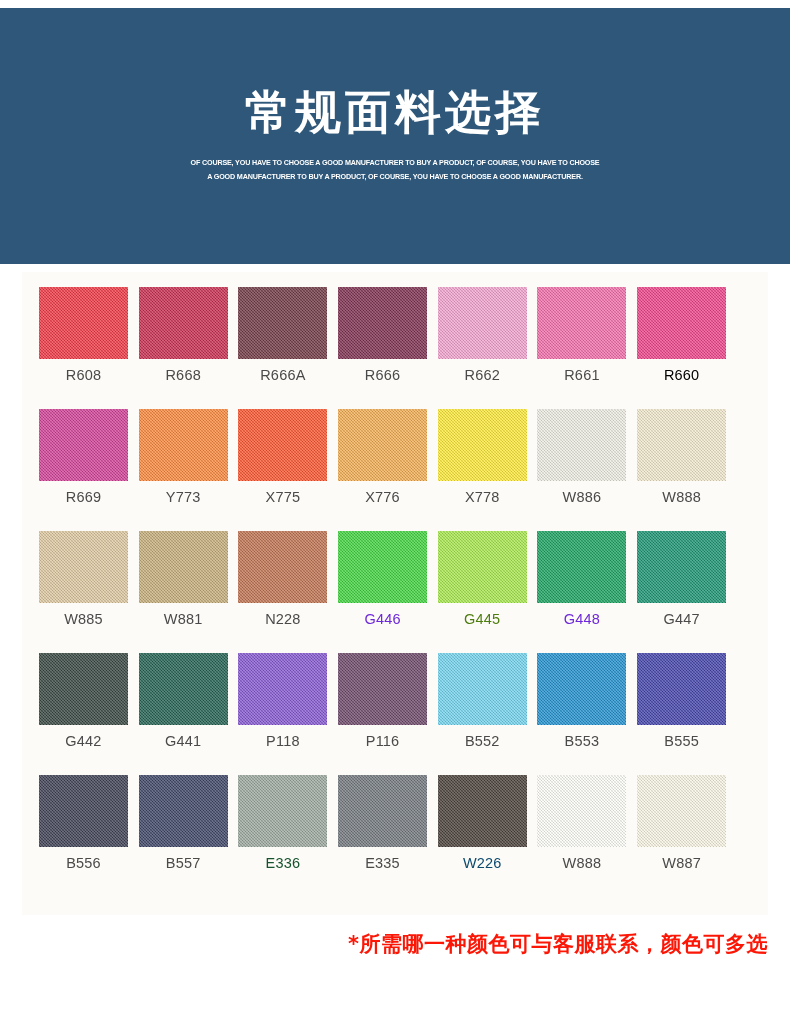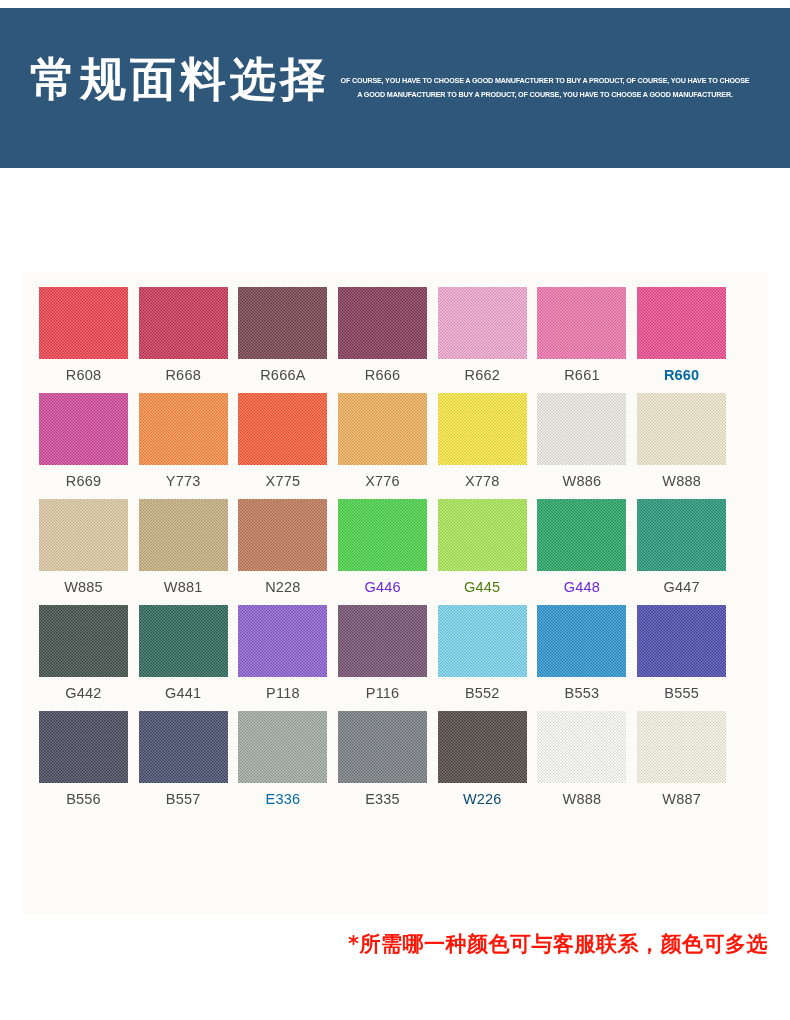--- a/index.html
+++ b/index.html
@@ -13,24 +13,25 @@
     font-family: "Liberation Sans", "DejaVu Sans", sans-serif;
     overflow: hidden;
   }
 
   
   .header-band {
     position: absolute;
     left: 0;
     top: 8px;
     width: 790px;
-    height: 160px;
+    height: 256px;
     background: #2e5779;
     box-sizing: border-box;
     display: flex;
+    flex-direction: column;
     align-items: center;
     justify-content: center;
   }
   .header-title {
     color: #ffffff;
     font-size: 46px;
     font-weight: bold;
     letter-spacing: 4px;
     line-height: 1.1;
     margin: 0 0 18px 0;
@@ -64,21 +65,21 @@
     top: 15px;
     width: 712px;
     display: grid;
     grid-template-columns: repeat(7, 89px);
     grid-column-gap: 10.7px;
     grid-row-gap: 0px;
   }
 
   .cell {
     width: 81px;
-    margin-bottom: 34px;
+    margin-bottom: 50px;
     position: relative;
   }
   .swatch {
     width: 89px;
     height: 72px;
     position: relative;
     overflow: hidden;
     background-repeat: repeat;
     background-size: 4px 4px, 4px 4px, 100% 100%;
   }
@@ -136,21 +137,21 @@
       <div class="cell">
         <div class="swatch" style="background: repeating-linear-gradient(45deg, rgba(255, 255, 255, 0.16) 0px, rgba(255, 255, 255, 0.16) 1px, rgba(0, 0, 0, 0.11) 1px, rgba(0, 0, 0, 0.11) 2px) 0% 0% / 3px 3px, repeating-linear-gradient(-45deg, rgba(255, 255, 255, 0.1) 0px, rgba(255, 255, 255, 0.1) 1px, rgba(0, 0, 0, 0.07) 1px, rgba(0, 0, 0, 0.07) 2px) 0% 0% / 3px 3px,  0% 0% / 100% 100% rgb(240, 160, 205);"></div>
         <div class="swatch-label" style="color: rgb(74, 74, 74);">R662</div>
       </div>
       <div class="cell">
         <div class="swatch" style="background: repeating-linear-gradient(45deg, rgba(255, 255, 255, 0.16) 0px, rgba(255, 255, 255, 0.16) 1px, rgba(0, 0, 0, 0.11) 1px, rgba(0, 0, 0, 0.11) 2px) 0% 0% / 3px 3px, repeating-linear-gradient(-45deg, rgba(255, 255, 255, 0.1) 0px, rgba(255, 255, 255, 0.1) 1px, rgba(0, 0, 0, 0.07) 1px, rgba(0, 0, 0, 0.07) 2px) 0% 0% / 3px 3px,  0% 0% / 100% 100% rgb(240, 106, 168);"></div>
         <div class="swatch-label" style="color: rgb(74, 74, 74);">R661</div>
       </div>
       <div class="cell">
         <div class="swatch" style="background: repeating-linear-gradient(45deg, rgba(255, 255, 255, 0.16) 0px, rgba(255, 255, 255, 0.16) 1px, rgba(0, 0, 0, 0.11) 1px, rgba(0, 0, 0, 0.11) 2px) 0% 0% / 3px 3px, repeating-linear-gradient(-45deg, rgba(255, 255, 255, 0.1) 0px, rgba(255, 255, 255, 0.1) 1px, rgba(0, 0, 0, 0.07) 1px, rgba(0, 0, 0, 0.07) 2px) 0% 0% / 3px 3px,  0% 0% / 100% 100% rgb(236, 63, 135);"></div>
-        <div class="swatch-label" style="color: #0369a1; font-weight: bold;">R660</div>
+        <div class="swatch-label" style="color: #000000;">R660</div>
       </div>
       <div class="cell">
         <div class="swatch" style="background: repeating-linear-gradient(45deg, rgba(255, 255, 255, 0.16) 0px, rgba(255, 255, 255, 0.16) 1px, rgba(0, 0, 0, 0.11) 1px, rgba(0, 0, 0, 0.11) 2px) 0% 0% / 3px 3px, repeating-linear-gradient(-45deg, rgba(255, 255, 255, 0.1) 0px, rgba(255, 255, 255, 0.1) 1px, rgba(0, 0, 0, 0.07) 1px, rgba(0, 0, 0, 0.07) 2px) 0% 0% / 3px 3px,  0% 0% / 100% 100% rgb(207, 61, 149);"></div>
         <div class="swatch-label" style="color: rgb(74, 74, 74);">R669</div>
       </div>
       <div class="cell">
         <div class="swatch" style="background: repeating-linear-gradient(45deg, rgba(255, 255, 255, 0.16) 0px, rgba(255, 255, 255, 0.16) 1px, rgba(0, 0, 0, 0.11) 1px, rgba(0, 0, 0, 0.11) 2px) 0% 0% / 3px 3px, repeating-linear-gradient(-45deg, rgba(255, 255, 255, 0.1) 0px, rgba(255, 255, 255, 0.1) 1px, rgba(0, 0, 0, 0.07) 1px, rgba(0, 0, 0, 0.07) 2px) 0% 0% / 3px 3px,  0% 0% / 100% 100% rgb(248, 135, 58);"></div>
         <div class="swatch-label" style="color: rgb(74, 74, 74);">Y773</div>
       </div>
       <div class="cell">
@@ -232,21 +233,21 @@
       <div class="cell">
         <div class="swatch" style="background: repeating-linear-gradient(45deg, rgba(255, 255, 255, 0.16) 0px, rgba(255, 255, 255, 0.16) 1px, rgba(0, 0, 0, 0.11) 1px, rgba(0, 0, 0, 0.11) 2px) 0% 0% / 3px 3px, repeating-linear-gradient(-45deg, rgba(255, 255, 255, 0.1) 0px, rgba(255, 255, 255, 0.1) 1px, rgba(0, 0, 0, 0.07) 1px, rgba(0, 0, 0, 0.07) 2px) 0% 0% / 3px 3px,  0% 0% / 100% 100% rgb(58, 59, 80);"></div>
         <div class="swatch-label" style="color: rgb(74, 74, 74);">B556</div>
       </div>
       <div class="cell">
         <div class="swatch" style="background: repeating-linear-gradient(45deg, rgba(255, 255, 255, 0.16) 0px, rgba(255, 255, 255, 0.16) 1px, rgba(0, 0, 0, 0.11) 1px, rgba(0, 0, 0, 0.11) 2px) 0% 0% / 3px 3px, repeating-linear-gradient(-45deg, rgba(255, 255, 255, 0.1) 0px, rgba(255, 255, 255, 0.1) 1px, rgba(0, 0, 0, 0.07) 1px, rgba(0, 0, 0, 0.07) 2px) 0% 0% / 3px 3px,  0% 0% / 100% 100% rgb(58, 63, 99);"></div>
         <div class="swatch-label" style="color: rgb(74, 74, 74);">B557</div>
       </div>
       <div class="cell">
         <div class="swatch" style="background: repeating-linear-gradient(45deg, rgba(255, 255, 255, 0.16) 0px, rgba(255, 255, 255, 0.16) 1px, rgba(0, 0, 0, 0.11) 1px, rgba(0, 0, 0, 0.11) 2px) 0% 0% / 3px 3px, repeating-linear-gradient(-45deg, rgba(255, 255, 255, 0.1) 0px, rgba(255, 255, 255, 0.1) 1px, rgba(0, 0, 0, 0.07) 1px, rgba(0, 0, 0, 0.07) 2px) 0% 0% / 3px 3px,  0% 0% / 100% 100% rgb(154, 166, 157);"></div>
-        <div class="swatch-label" style="color: #0369a1;">E336</div>
+        <div class="swatch-label" style="color: #14532d;">E336</div>
       </div>
       <div class="cell">
         <div class="swatch" style="background: repeating-linear-gradient(45deg, rgba(255, 255, 255, 0.16) 0px, rgba(255, 255, 255, 0.16) 1px, rgba(0, 0, 0, 0.11) 1px, rgba(0, 0, 0, 0.11) 2px) 0% 0% / 3px 3px, repeating-linear-gradient(-45deg, rgba(255, 255, 255, 0.1) 0px, rgba(255, 255, 255, 0.1) 1px, rgba(0, 0, 0, 0.07) 1px, rgba(0, 0, 0, 0.07) 2px) 0% 0% / 3px 3px,  0% 0% / 100% 100% rgb(111, 117, 122);"></div>
         <div class="swatch-label" style="color: rgb(74, 74, 74);">E335</div>
       </div>
       <div class="cell">
         <div class="swatch" style="background: repeating-linear-gradient(45deg, rgba(255, 255, 255, 0.16) 0px, rgba(255, 255, 255, 0.16) 1px, rgba(0, 0, 0, 0.11) 1px, rgba(0, 0, 0, 0.11) 2px) 0% 0% / 3px 3px, repeating-linear-gradient(-45deg, rgba(255, 255, 255, 0.1) 0px, rgba(255, 255, 255, 0.1) 1px, rgba(0, 0, 0, 0.07) 1px, rgba(0, 0, 0, 0.07) 2px) 0% 0% / 3px 3px,  0% 0% / 100% 100% rgb(69, 60, 54);"></div>
         <div class="swatch-label" style="color: #0c4a6e;">W226</div>
       </div>
       <div class="cell">

